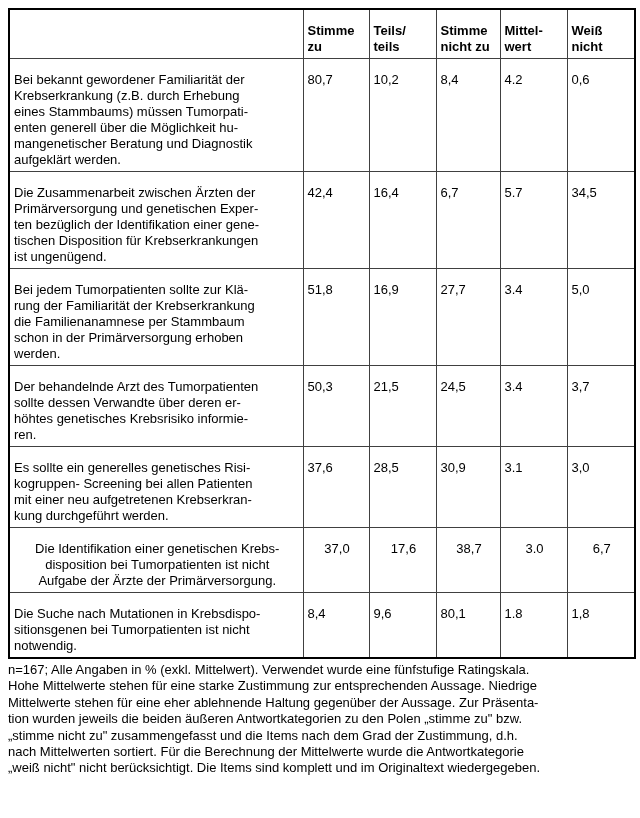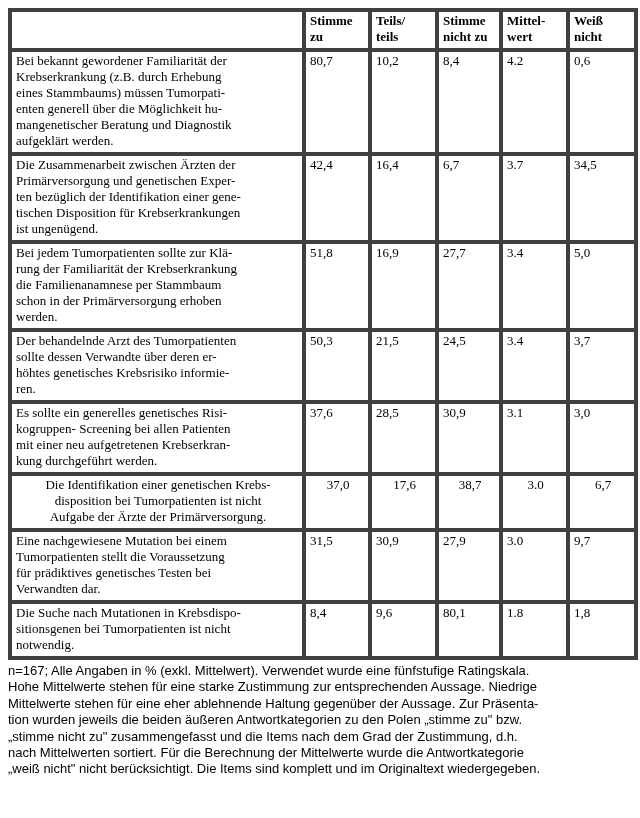--- a/index.html
+++ b/index.html
@@ -16,29 +16,28 @@
     padding: 8px 6px 4px 8px;
     background: #ffffff;
   }
   table.results {
     border-collapse: collapse;
     width: 626px;
     table-layout: fixed;
     border: 2px solid #000000;
   }
   table.results th, table.results td {
-    border: 4px solid #404040;
+    border: 1px solid #404040;
     vertical-align: top;
     text-align: left;
     font-size: 13px;
     line-height: 16px;
-    padding: 1px 2px 3px 4px;
+    padding: 13px 2px 3px 4px;
     white-space: pre-line;
     overflow: hidden;
-    font-family: Liberation Serif, serif;
   }
   table.results th {
     font-weight: bold;
   }
   col.c-statement { width: 294px; }
   col.c-agree     { width: 66px; }
   col.c-partly    { width: 67px; }
   col.c-disagree  { width: 64px; }
   col.c-mean      { width: 67px; }
   col.c-dontknow  { width: 68px; }
@@ -106,21 +105,21 @@
       </tr>
       <tr class="r1">
         <td>Die Zusammenarbeit zwischen Ärzten der
 Primärversorgung und genetischen Exper-
 ten bezüglich der Identifikation einer gene-
 tischen Disposition für Krebserkrankungen
 ist ungenügend.</td>
         <td>42,4</td>
         <td>16,4</td>
         <td>6,7</td>
-        <td>3.7</td>
+        <td>5.7</td>
         <td>34,5</td>
       </tr>
       <tr class="r2">
         <td>Bei jedem Tumorpatienten sollte zur Klä-
 rung der Familiarität der Krebserkrankung
 die Familienanamnese per Stammbaum
 schon in der Primärversorgung erhoben
 werden.</td>
         <td>51,8</td>
         <td>16,9</td>
@@ -153,31 +152,20 @@
       <tr class="r5">
         <td>Die Identifikation einer genetischen Krebs-
 disposition bei Tumorpatienten ist nicht
 Aufgabe der Ärzte der Primärversorgung.</td>
         <td>37,0</td>
         <td>17,6</td>
         <td>38,7</td>
         <td>3.0</td>
         <td>6,7</td>
       </tr>
-      <tr class="r6">
-        <td>Eine nachgewiesene Mutation bei einem
-Tumorpatienten stellt die Voraussetzung
-für prädiktives genetisches Testen bei
-Verwandten dar.</td>
-        <td>31,5</td>
-        <td>30,9</td>
-        <td>27,9</td>
-        <td>3.0</td>
-        <td>9,7</td>
-      </tr>
       <tr class="r8">
         <td>Die Suche nach Mutationen in Krebsdispo-
 sitionsgenen bei Tumorpatienten ist nicht
 notwendig.</td>
         <td>8,4</td>
         <td>9,6</td>
         <td>80,1</td>
         <td>1.8</td>
         <td>1,8</td>
       </tr>

